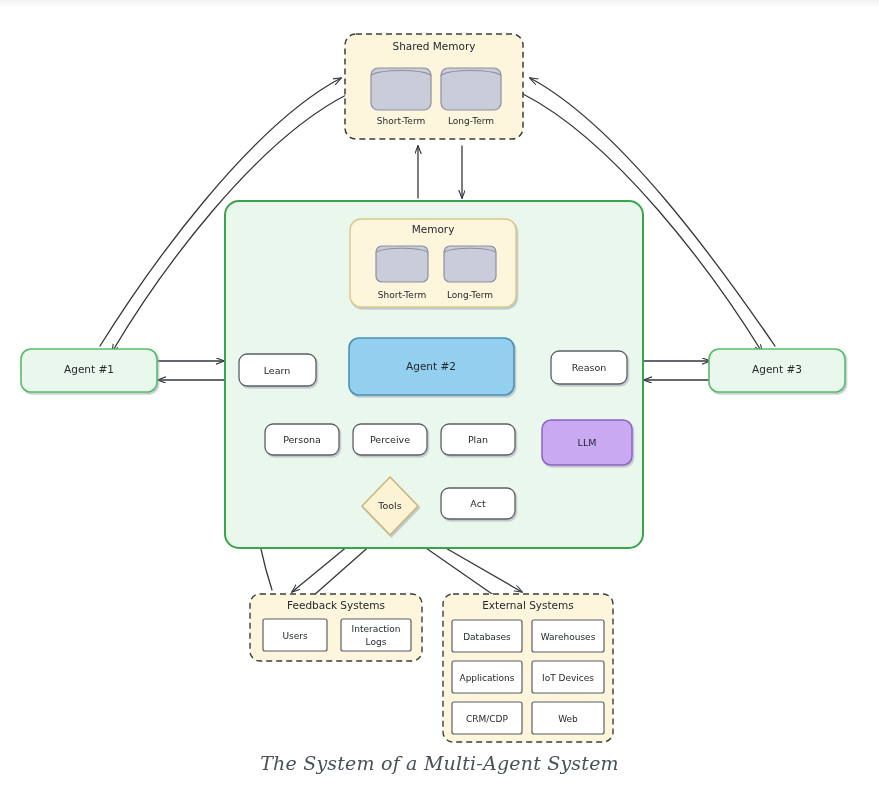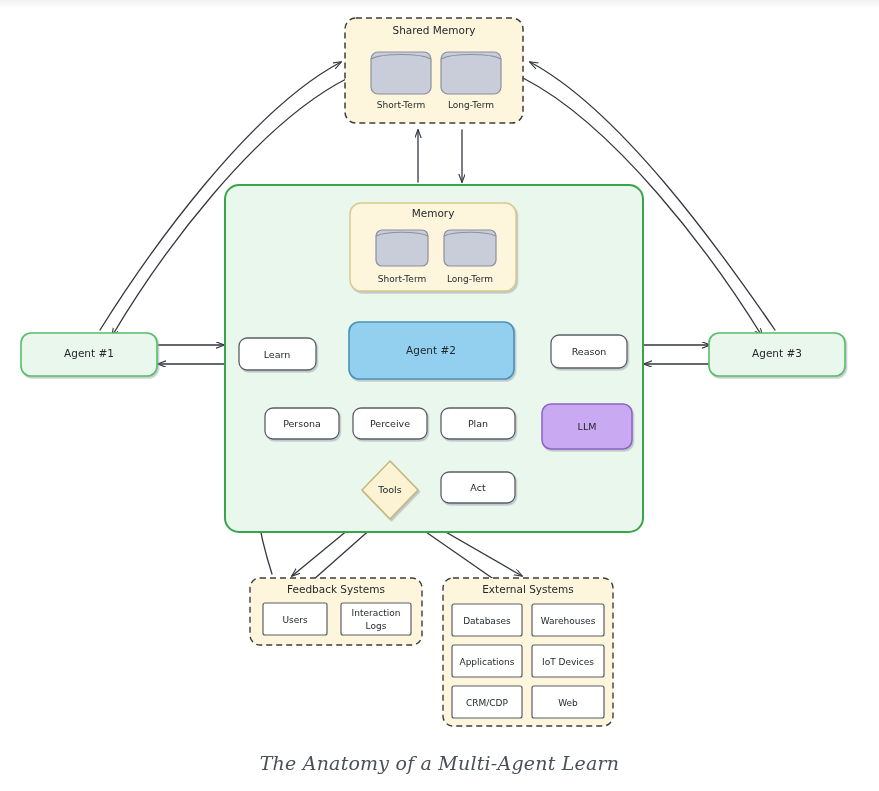--- a/index.html
+++ b/index.html
@@ -15,21 +15,21 @@
     overflow: hidden;
   }
   #page-top-strip {
     position: absolute;
     left: 0; top: 0;
     width: 879px; height: 8px;
     background: linear-gradient(to bottom, #f2f2f4 0%, #fafafb 70%, #ffffff 100%);
   }
   #diagram {
     position: absolute;
-    left: 0; top: 0;
+    left: 0; top: 16px;
     width: 879px; height: 745px;
   }
   #caption {
     position: absolute;
     left: 0;
     top: 752px;
     width: 879px;
     text-align: center;
     font-family: "DejaVu Serif", serif;
     font-style: italic;
@@ -258,13 +258,13 @@
       <text class="cyl-label" x="487" y="703">CRM/CDP</text>
     </g>
     <g>
       <rect x="532" y="686" width="72" height="32" rx="2" ry="2" fill="#ffffff" stroke="#5a5f66" stroke-width="1.2"></rect>
       <text class="cyl-label" x="568" y="703">Web</text>
     </g>
   </g>
 </svg>
 </div>
 
-<div id="caption">The Anatomy of a Multi-Agent Learn</div>
+<div id="caption">The System of a Multi-Agent System</div>
 
 </body></html>

